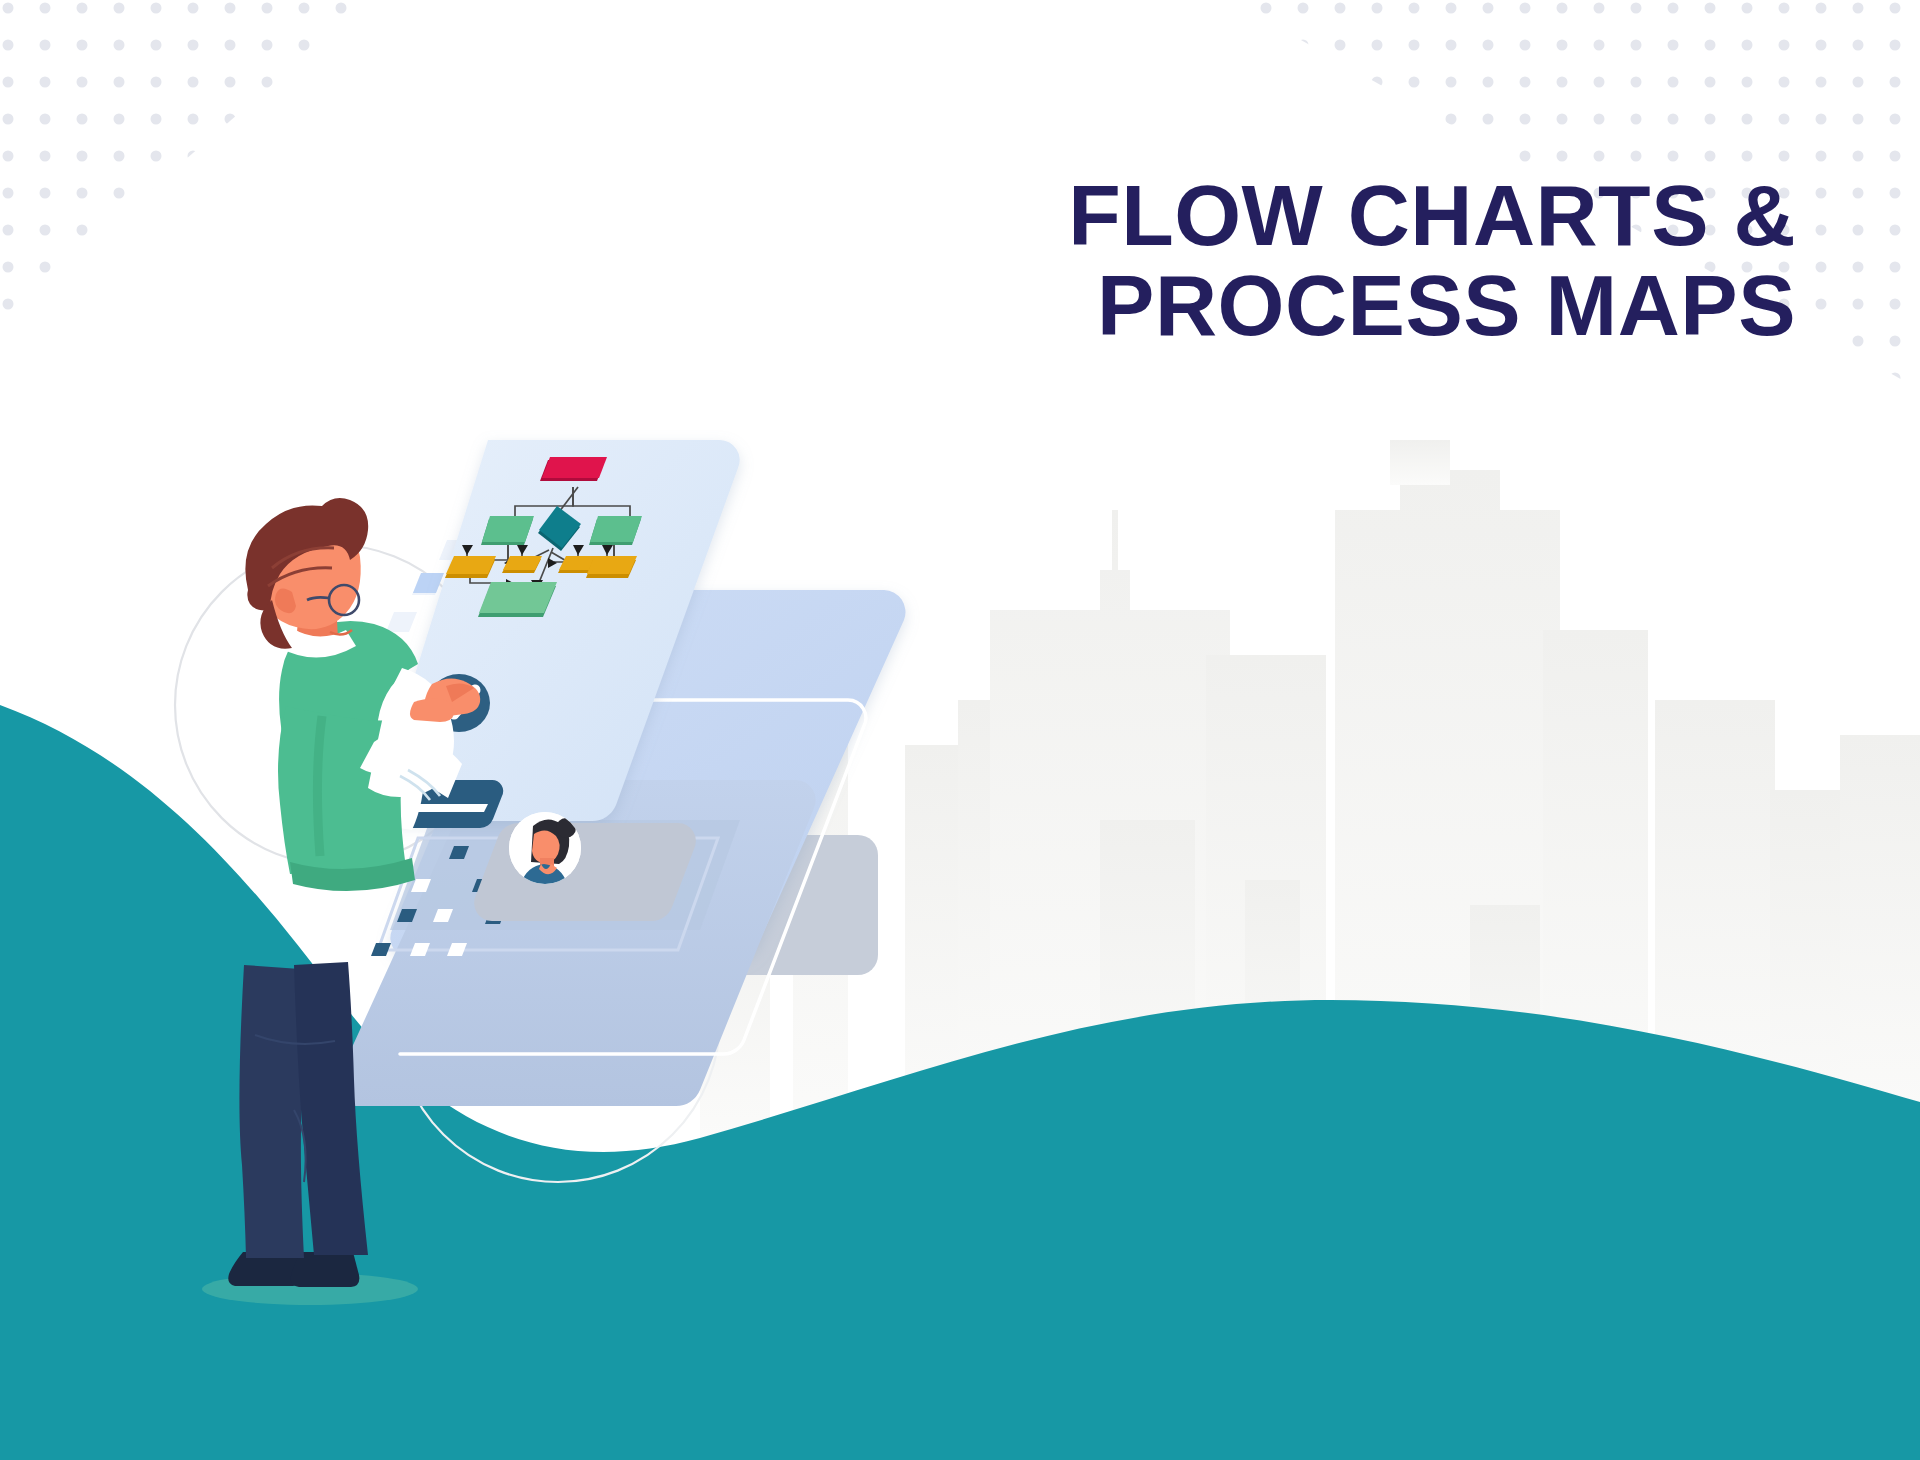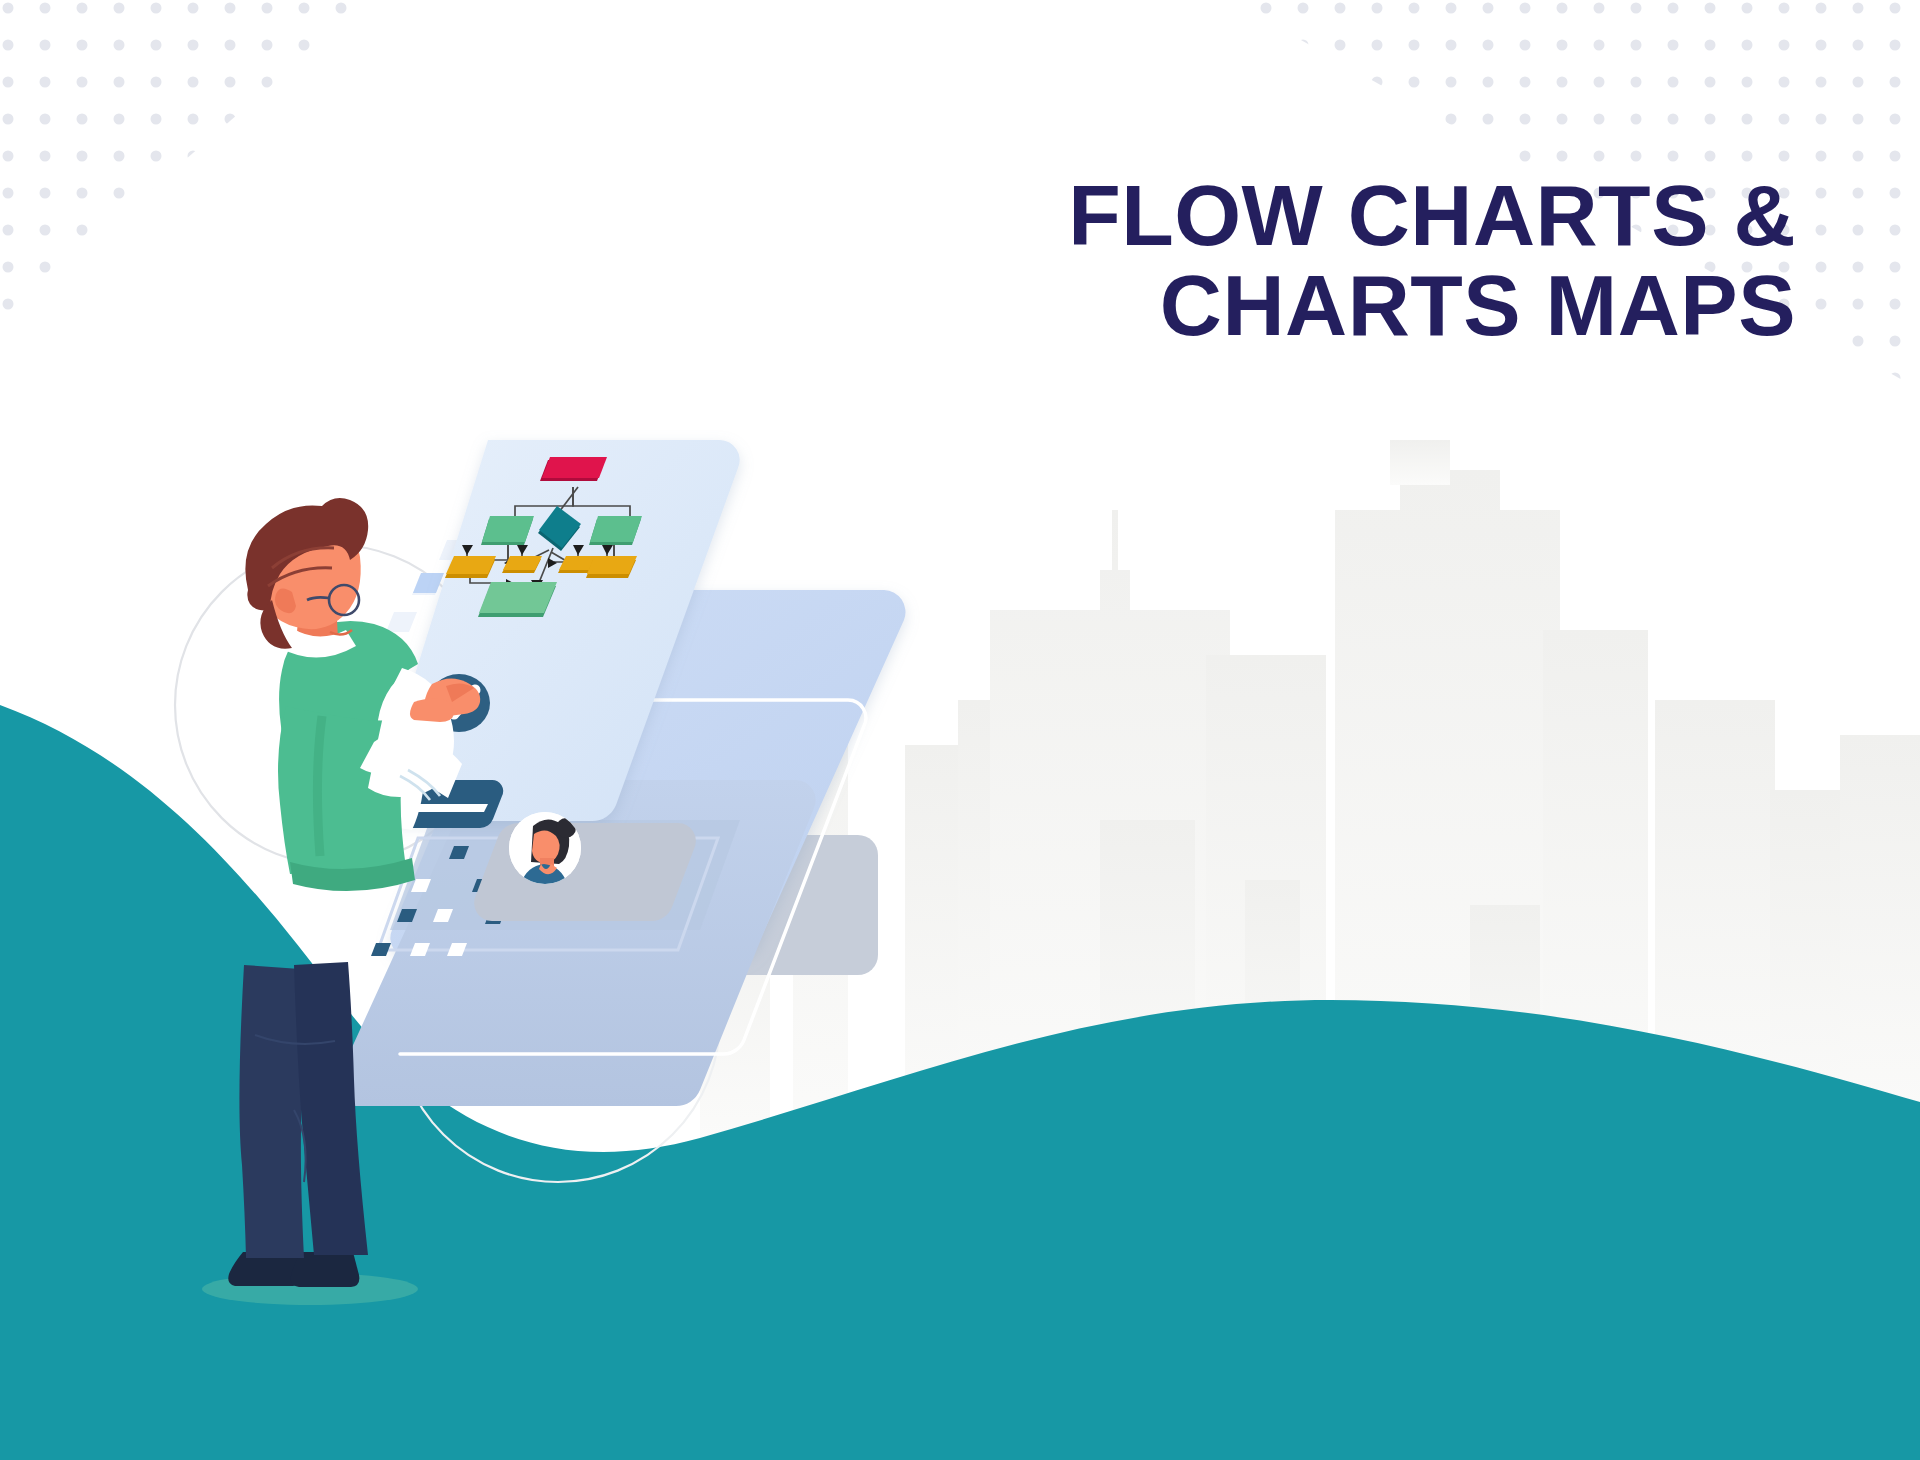--- a/index.html
+++ b/index.html
@@ -324,16 +324,16 @@
         <path d="M329,598 q-14,-2 -22,2"></path>
       </g>
 
       <path d="M330,632 q12,6 22,-2" fill="none" stroke="#e06a48" stroke-width="2.4"></path>
     </g>
 
   </svg>
 
   <div class="title-block">
     <span class="title-line">FLOW CHARTS &amp;</span>
-    <span class="title-line">CHARTS MAPS</span>
+    <span class="title-line">PROCESS MAPS</span>
   </div>
 
 </div>
 
 </body></html>

